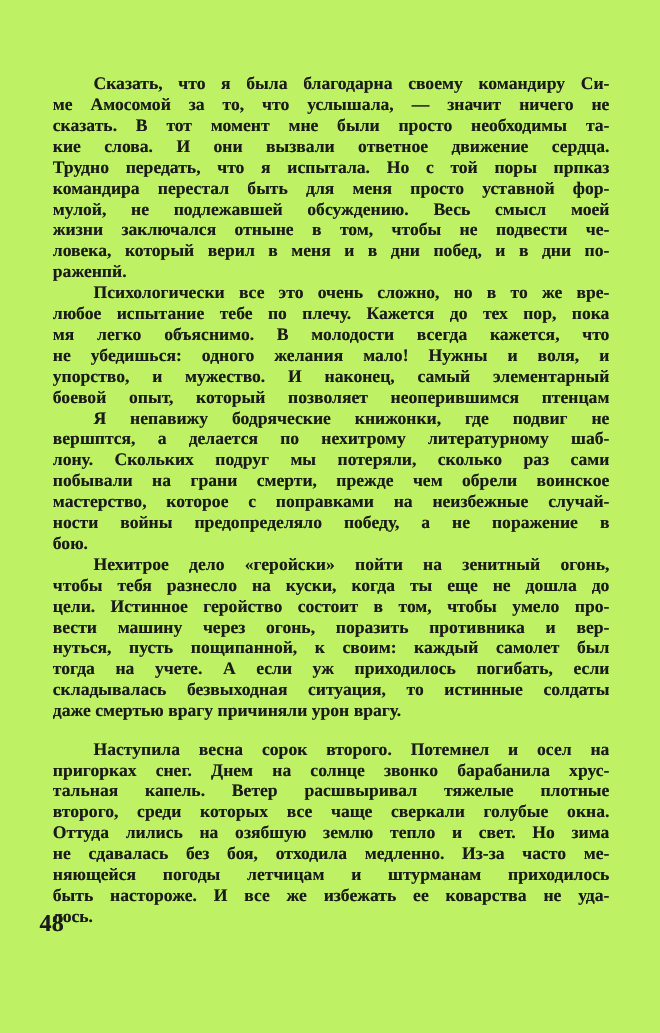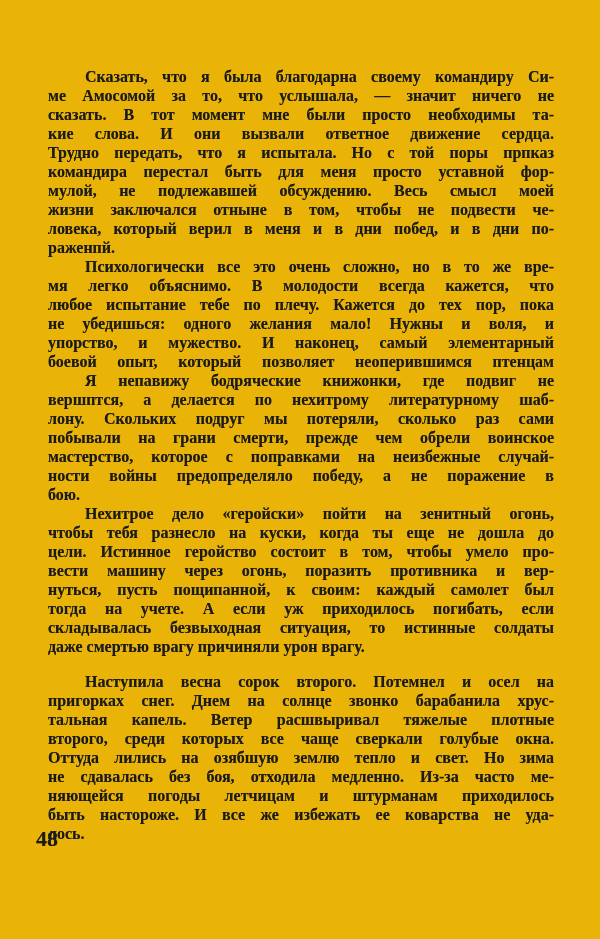--- a/index.html
+++ b/index.html
@@ -4,21 +4,21 @@
 <style>
   html, body {
     margin: 0;
     padding: 0;
     background: #ffffff;
   }
   .page {
     position: relative;
     width: 600px;
     height: 939px;
-    background: #eab308;
+    background: #bef264;
     overflow: hidden;
     font-family: "Liberation Serif", "DejaVu Serif", serif;
   }
   .text-block {
     position: absolute;
     left: 48px;
     top: 67px;
     width: 506px;
     font-size: 16px;
     line-height: 19px;
@@ -63,22 +63,22 @@
         <div class="line">кие слова. И они вызвали ответное движение сердца.</div>
         <div class="line">Трудно передать, что я испытала. Но с той поры прпказ</div>
         <div class="line">командира перестал быть для меня просто уставной фор-</div>
         <div class="line">мулой, не подлежавшей обсуждению. Весь смысл моей</div>
         <div class="line">жизни заключался отныне в том, чтобы не подвести че-</div>
         <div class="line">ловека, который верил в меня и в дни побед, и в дни по-</div>
         <div class="line last">раженпй.</div>
       </div>
       <div class="paragraph">
         <div class="line first">Психологически все это очень сложно, но в то же вре-</div>
+        <div class="line">любое испытание тебе по плечу. Кажется до тех пор, пока</div>
         <div class="line">мя легко объяснимо. В молодости всегда кажется, что</div>
-        <div class="line">любое испытание тебе по плечу. Кажется до тех пор, пока</div>
         <div class="line">не убедишься: одного желания мало! Нужны и воля, и</div>
         <div class="line">упорство, и мужество. И наконец, самый элементарный</div>
         <div class="line">боевой опыт, который позволяет неоперившимся птенцам</div>
       </div>
       <div class="paragraph">
         <div class="line first">Я непавижу бодряческие книжонки, где подвиг не</div>
         <div class="line">вершптся, а делается по нехитрому литературному шаб-</div>
         <div class="line">лону. Скольких подруг мы потеряли, сколько раз сами</div>
         <div class="line">побывали на грани смерти, прежде чем обрели воинское</div>
         <div class="line">мастерство, которое с поправками на неизбежные случай-</div>

